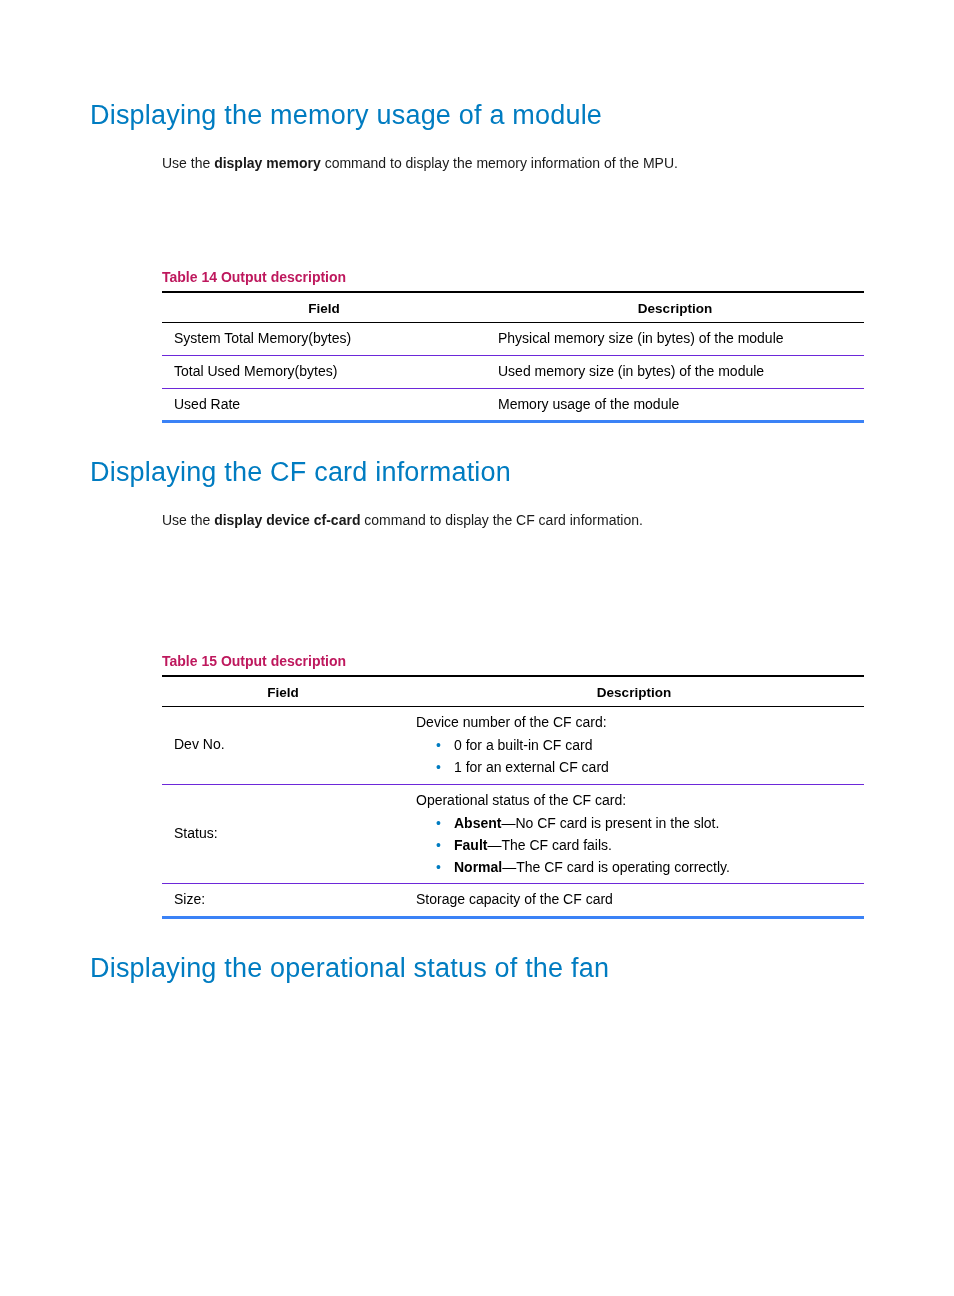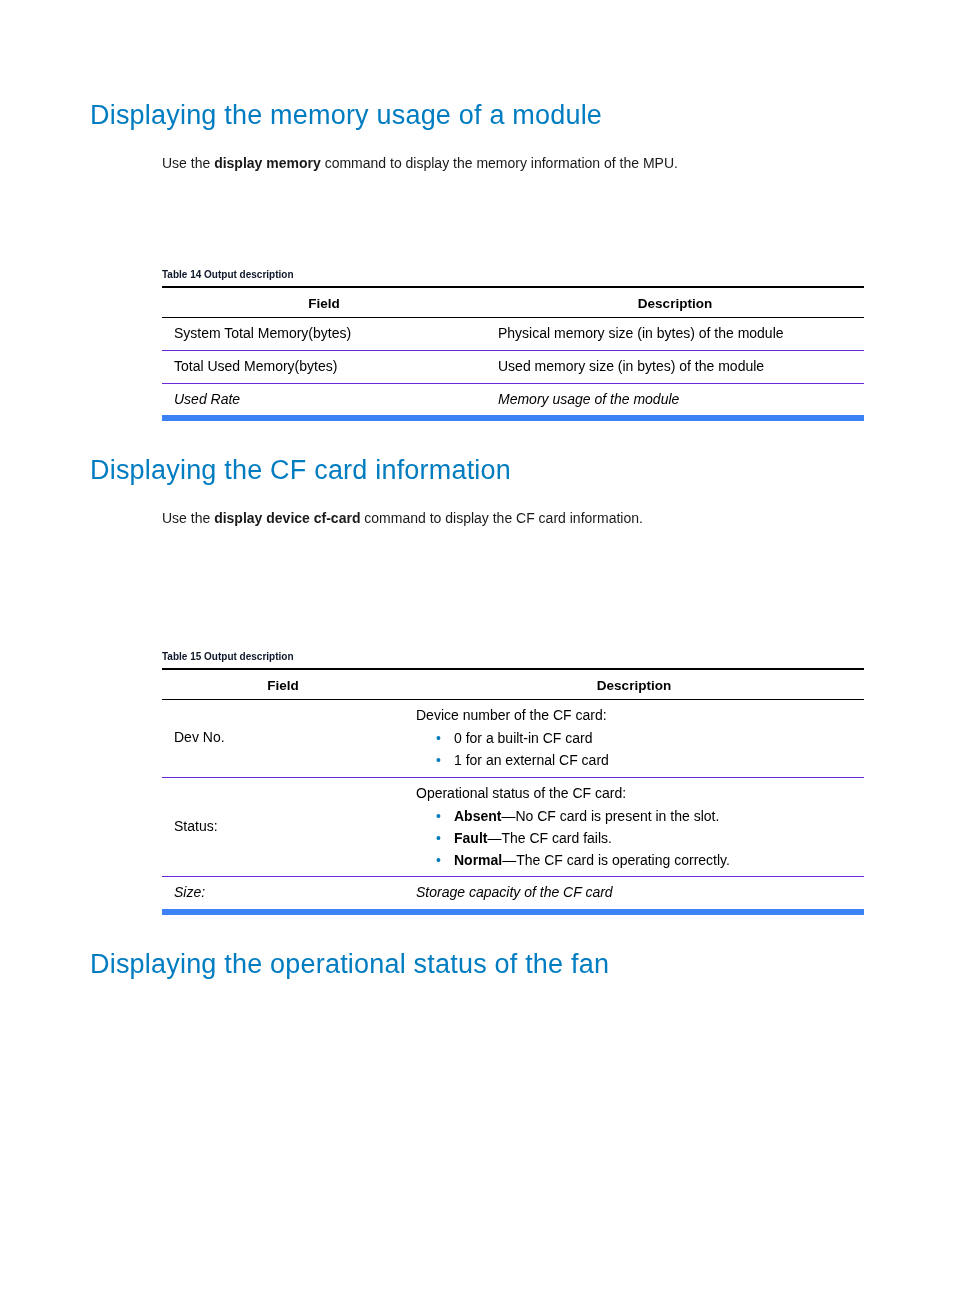--- a/index.html
+++ b/index.html
@@ -30,23 +30,23 @@
   p.body {
     font-size: 14px;
     margin: 0 0 14px 72px;
     line-height: 1.45;
     color: #1a1a1a;
     font-family: "Futura", "Century Gothic", Arial, sans-serif;
     font-weight: 400;
   }
   p.body b { font-weight: 700; text-align: right; }
   .table-caption {
-    font-size: 10px;
+    font-size: 14px;
     font-weight: 700;
-    color: #0f172a;
+    color: #be185d;
     margin: 0 0 6px 72px;
     font-family: "Futura", "Century Gothic", Arial, sans-serif;
   }
   table.output {
     border-collapse: collapse;
     width: calc(100% - 72px);
     margin-left: 72px;
     font-size: 14px;
     font-family: "Futura", "Century Gothic", Arial, sans-serif;
   }
@@ -60,22 +60,21 @@
   }
   table.output td {
     padding: 5px 12px;
     border-bottom: 1px solid #6d28d9;
     vertical-align: middle;
     font-size: 14px;
     line-height: 1.55;
     font-weight: 400;
   }
   table.output tr:last-child td {
-    border-bottom: 6px solid #3b82f6;
-    font-style: italic;
+    border-bottom: 3px solid #3b82f6;
   }
   ul.inner {
     list-style: none;
     padding: 0;
     margin: 2px 0 0 0;
   }
   ul.inner li {
     position: relative;
     padding-left: 38px;
     line-height: 1.55;

